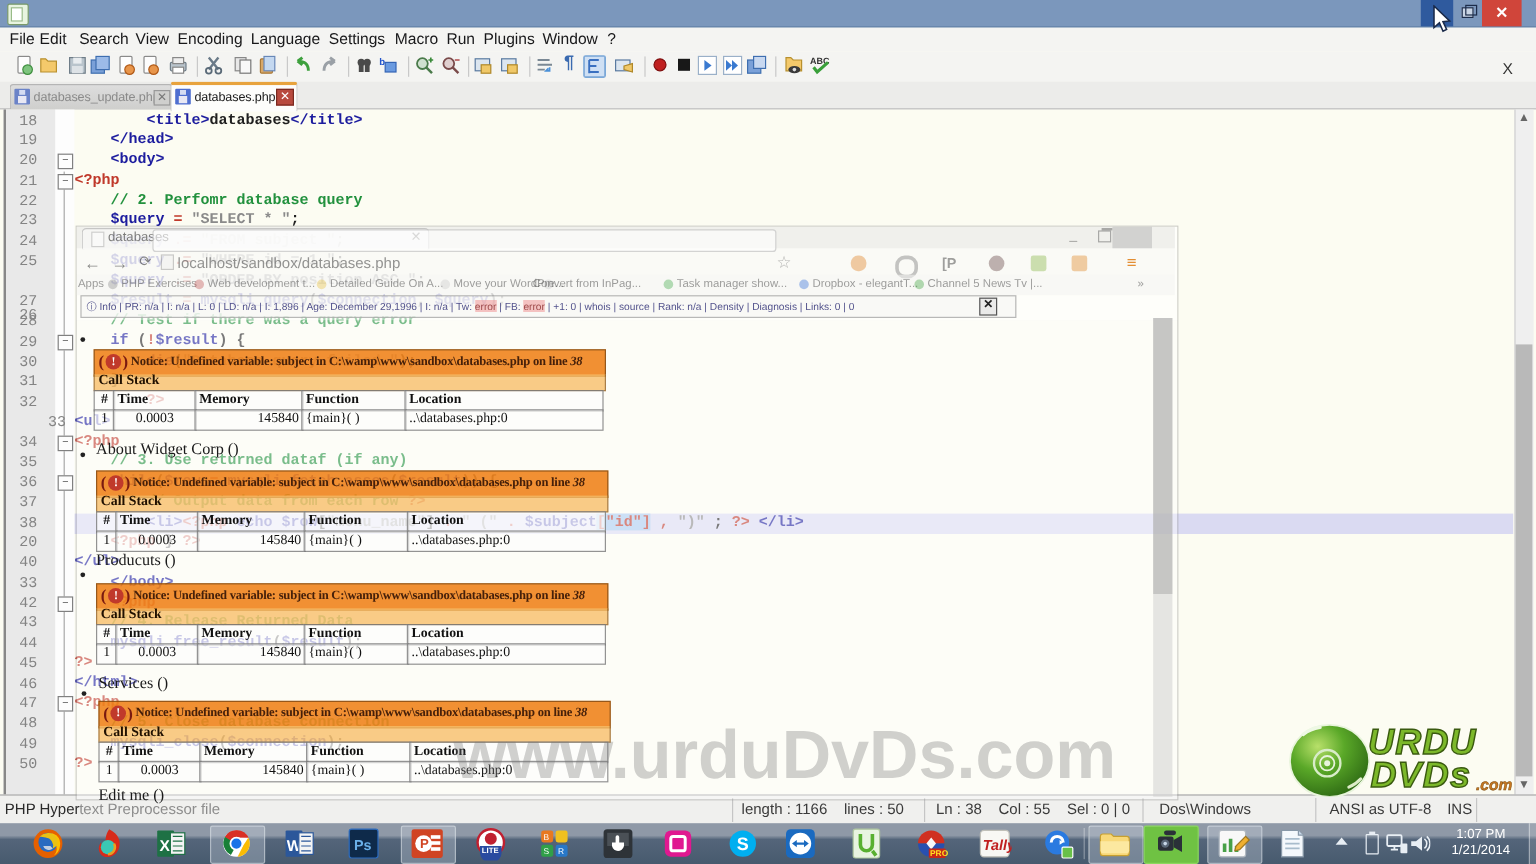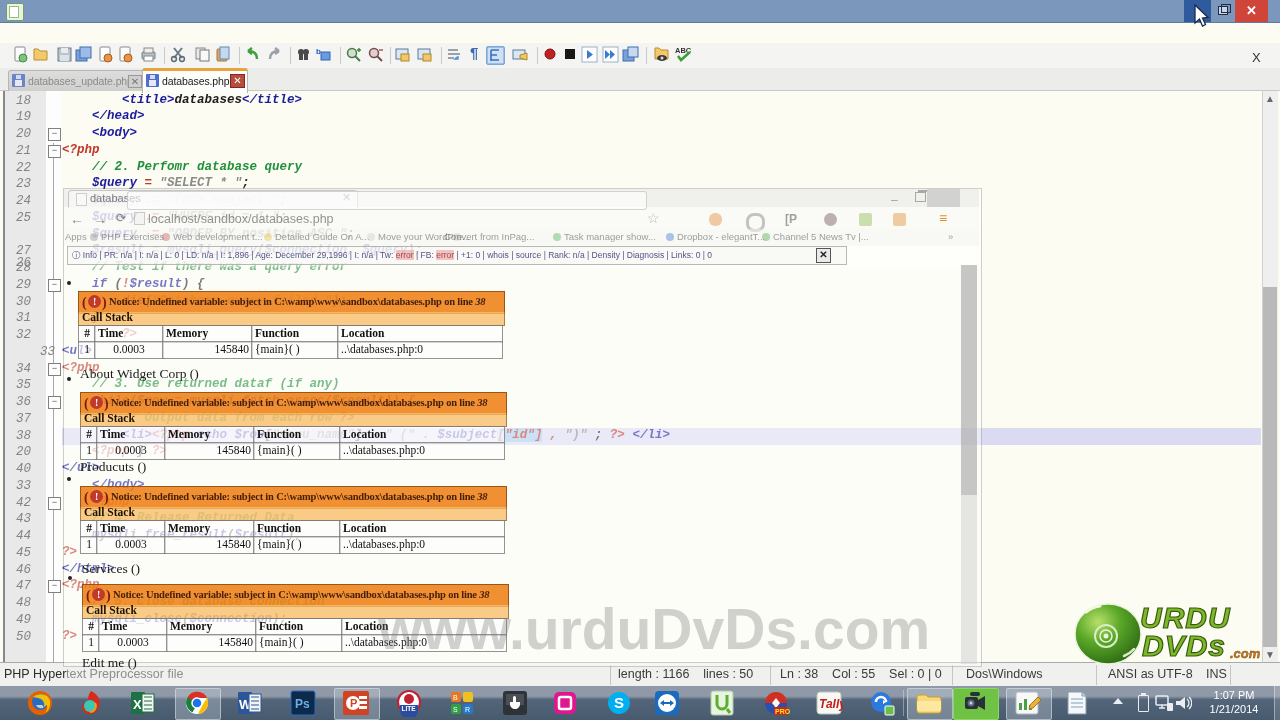--- a/index.html
+++ b/index.html
@@ -28,21 +28,21 @@
 .ticon{position:absolute;top:3px;width:17px;height:17px;border-radius:2px;}
 
 #tabbar{position:absolute;left:0;top:68px;width:1280px;height:22px;background:#ececea;border-bottom:1px solid #c8c8c8;}
 #tab1{position:absolute;left:8px;top:2px;width:134px;height:20px;background:linear-gradient(#ddd,#cfcfcd);border:1px solid #b5b5b5;border-bottom:none;border-radius:3px 3px 0 0;font-size:10.5px;color:#8a8a8a;letter-spacing:-0.1px;}
 #tab2{position:absolute;left:142px;top:0px;width:104px;height:22px;background:#fdfdfb;border:1px solid #b5b5b5;border-bottom:none;border-top:3px solid #e8a33d;border-radius:3px 3px 0 0;font-size:10.5px;color:#1a1a1a;letter-spacing:-0.1px;}
 .flop{position:absolute;left:3px;top:3px;width:13px;height:13px;background:#4f6fd0;border-radius:1px;}
 .flop:after{content:"";position:absolute;left:3px;top:6px;width:7px;height:6px;background:#e8e8f4;}
 .flop:before{content:"";position:absolute;left:4px;top:1px;width:5px;height:4px;background:#d5dcf2;}
 .tabx{position:absolute;font-size:10px;line-height:11px;text-align:center;}
 
-#editor{position:absolute;left:0;top:90px;width:1280px;height:572px;background:#fcfcf2;border-top:1px solid #999;font-style:italic;}
+#editor{position:absolute;left:0;top:90px;width:1280px;height:572px;background:#fcfcf2;border-top:1px solid #999;}
 #gutter{position:absolute;left:3px;top:0;width:43px;height:572px;background:#e9e9e9;border-left:2px solid #888;}
 #foldcol{position:absolute;left:46px;top:0;width:16px;height:572px;background:#fdfdfd;}
 #foldline{position:absolute;left:53px;top:52px;width:1px;height:520px;background:#a8a8a8;}
 .lnum{position:absolute;left:0px;width:31px;text-align:right;font-family:"Liberation Mono",monospace;font-size:12.5px;color:#848484;}
 .fbox{position:absolute;left:48px;width:11px;height:11px;background:#fdfdfd;border:1px solid #808080;font-size:9px;line-height:9px;text-align:center;color:#555;}
 #curline{position:absolute;left:62px;top:337px;width:1199px;height:17px;background:#dadaf2;}
 .cl{position:absolute;font-family:"Liberation Mono",monospace;font-size:12.5px;font-weight:bold;white-space:pre;color:#202020;}
 .nv{color:#1c1c9e;} .rd{color:#c0392b;} .gr{color:#22913e;} .gy{color:#8a8a8a;} .kw{color:#1c1c9e;} .bk{color:#202020;}
 .sel{background:#aacbf0;}
 
@@ -189,20 +189,34 @@
   <div id="titlebar"></div>
   <div id="npicon"></div>
   <div class="wbtn" id="btnmin"></div>
   <div class="wbtn" id="btnrest">
       <div id="resticon"></div>
     </div>
   <div class="wbtn" id="btnclose">✕</div>
   <svg id="cursor" viewBox="0 0 20 26">
       <path d="M3,1 L3,19 L7.5,15 L10.5,22 L13.5,20.5 L10.5,14 L16,13.5 Z" fill="#fff" stroke="#1a2a4a" stroke-width="1.3"></path>
     </svg>
+  <div id="menubar">
+    <span style="left:8px;">File</span>
+      <span style="left:33px;">Edit</span>
+      <span style="left:66px;">Search</span>
+      <span style="left:113px;">View</span>
+      <span style="left:148px;">Encoding</span>
+      <span style="left:209px;">Language</span>
+      <span style="left:274px;">Settings</span>
+      <span style="left:329px;">Macro</span>
+      <span style="left:372px;">Run</span>
+      <span style="left:403px;">Plugins</span>
+      <span style="left:452px;">Window</span>
+      <span style="left:506px;">?</span>
+  </div>
   <div id="menux" style="top:50px;">X</div>
   <div id="toolbar">
       <div class="ticon" style="left:12px;"><svg width="17" height="17" viewBox="0 0 17 17">
           <rect x="3" y="1" width="10" height="14" rx="1" fill="#fdfdfd" stroke="#8a8a8a"></rect>
           <circle cx="11" cy="12" r="4" fill="#7ec47e" stroke="#3f8f3f"></circle>
         </svg></div>
       <div class="ticon" style="left:33px;"><svg width="17" height="17" viewBox="0 0 17 17">
           <path d="M1,6 L1,14 L14,14 L14,5 L7,5 L5,3 L1,3 Z" fill="#f4c96b" stroke="#b8902e"></path>
         </svg></div>
       <div class="ticon" style="left:56px;"><svg width="17" height="17" viewBox="0 0 17 17">

